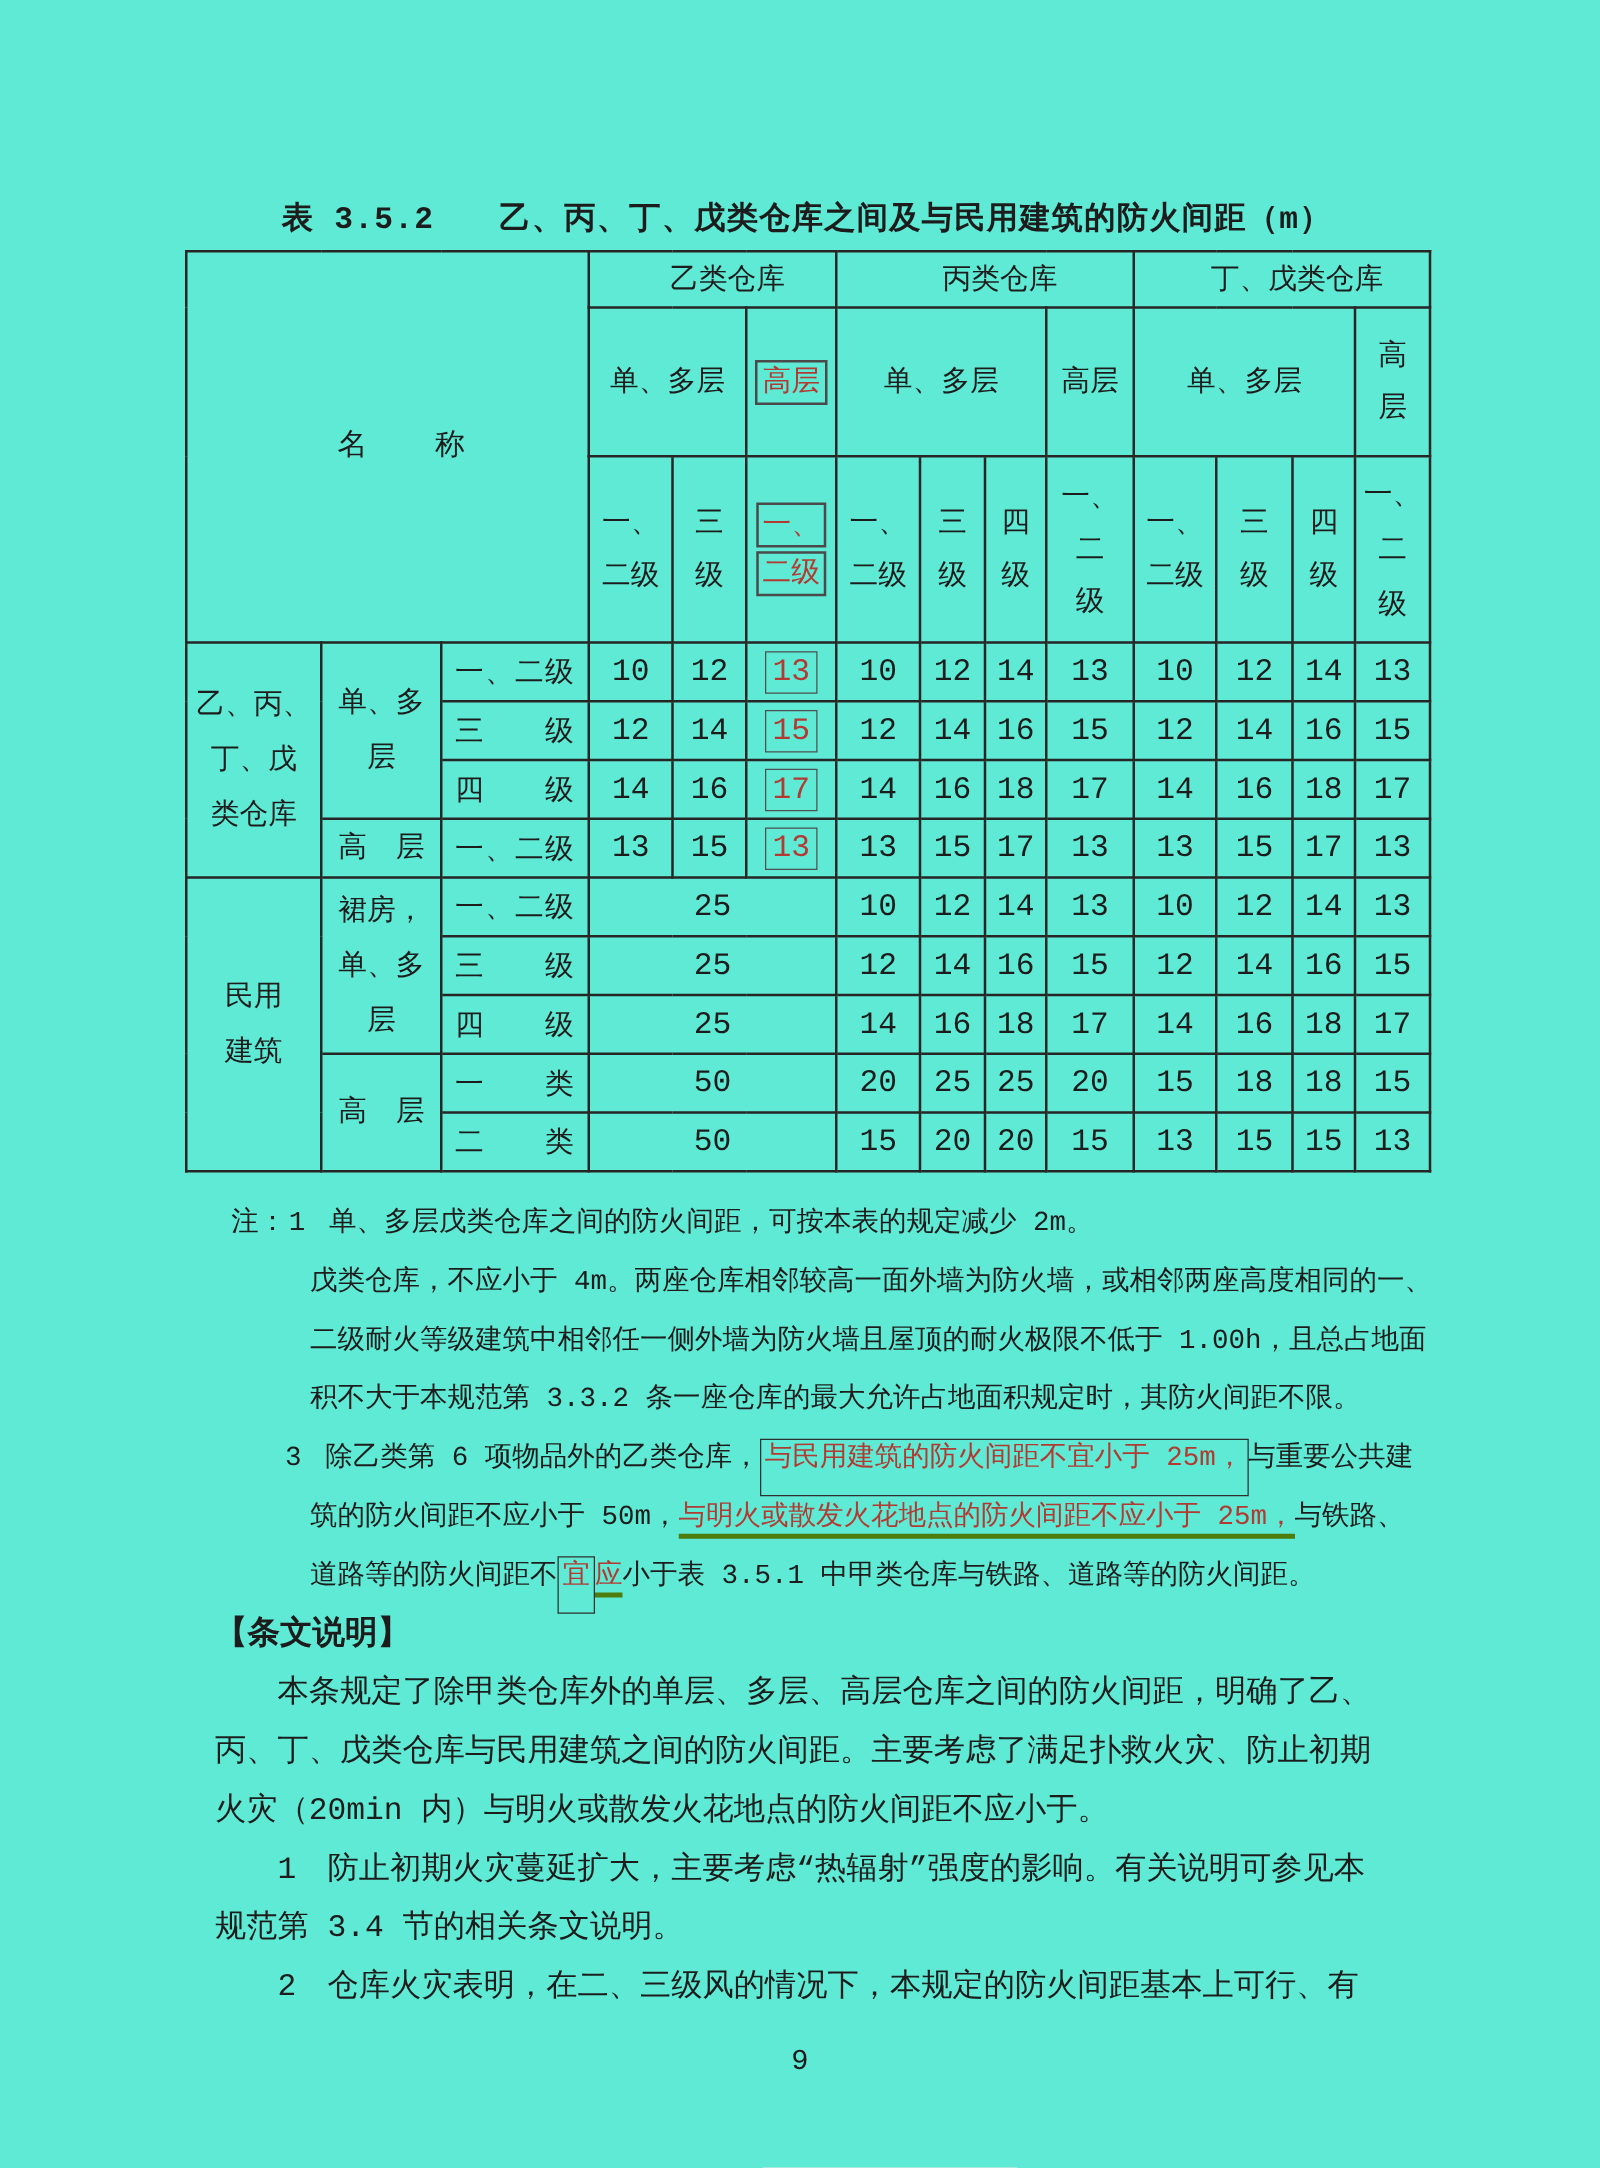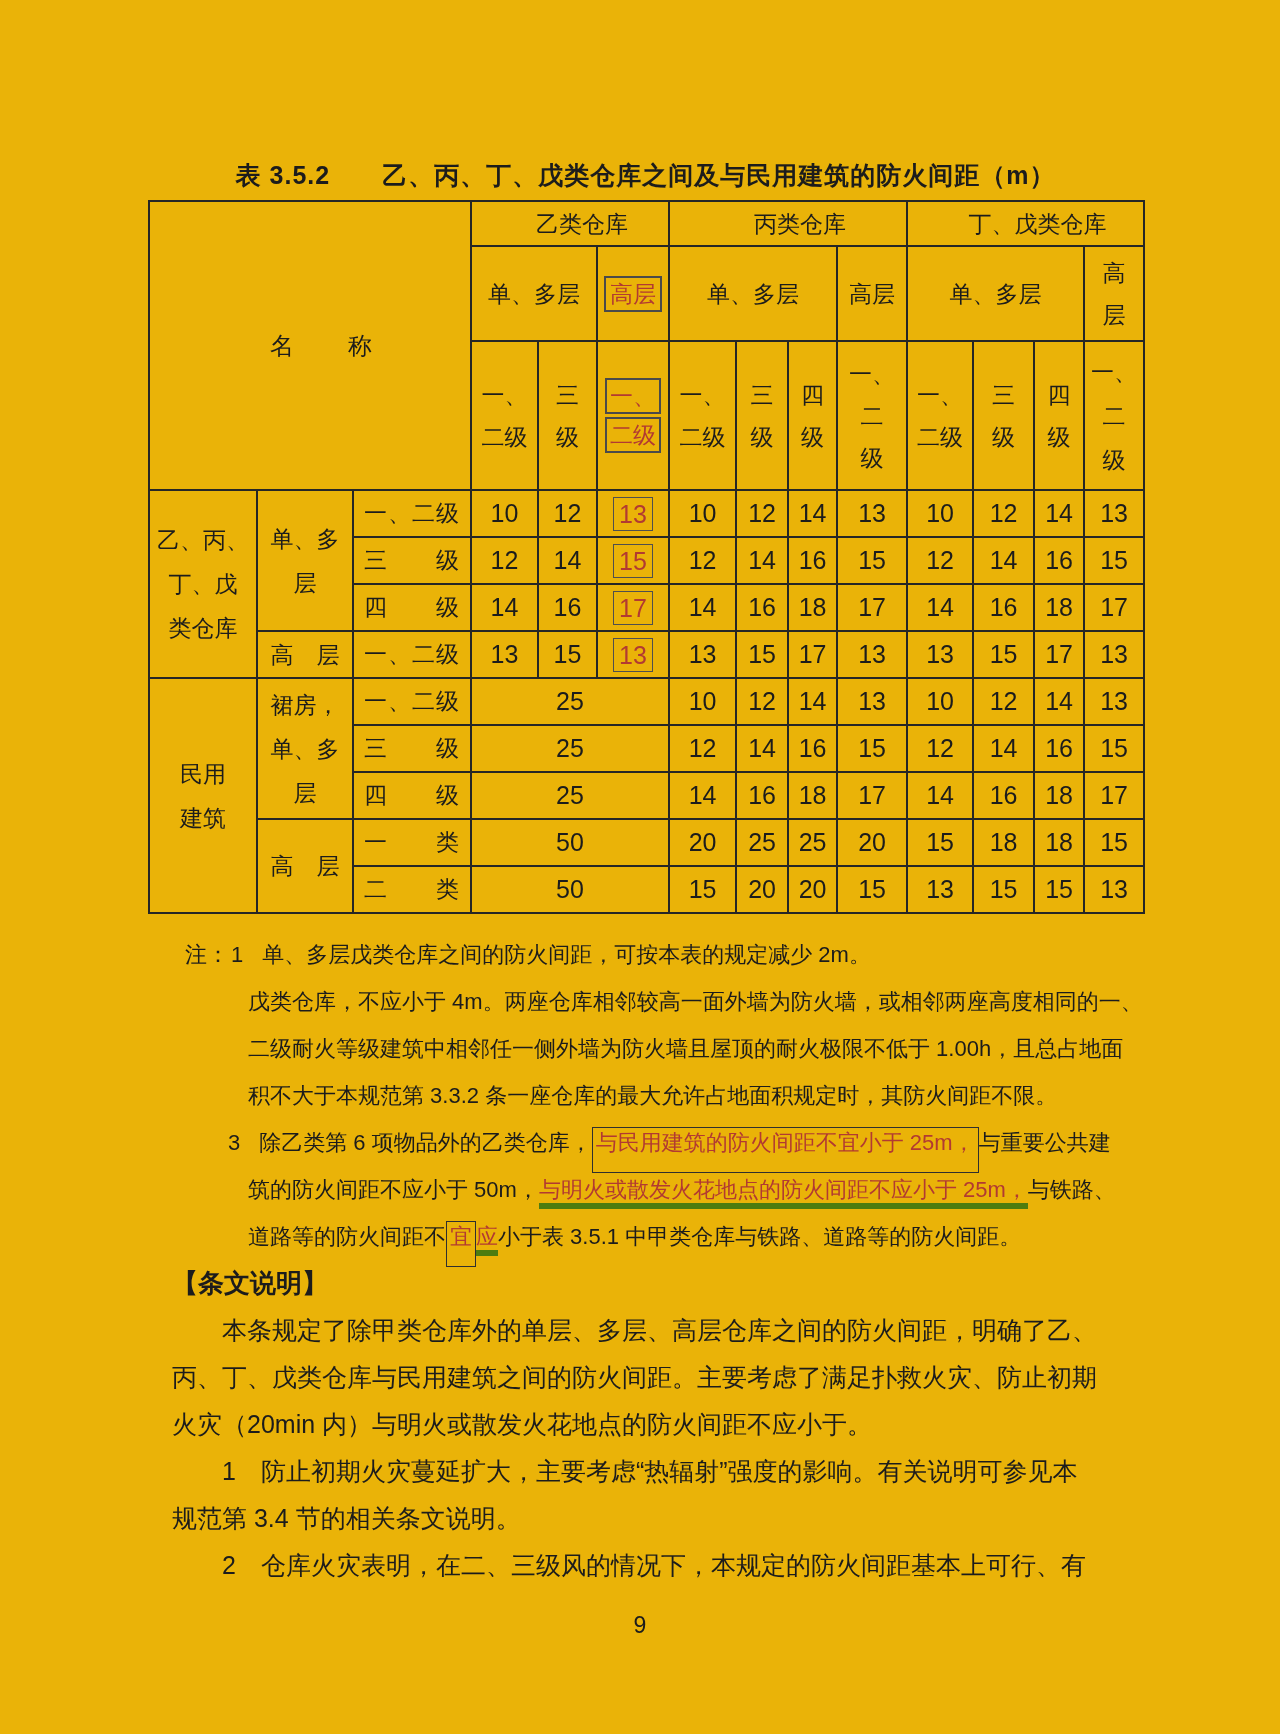--- a/index.html
+++ b/index.html
@@ -1,37 +1,37 @@
 <!DOCTYPE html>
 <html><head>
 <meta charset="utf-8">
 <style>
   html,body{margin:0;padding:0;background:#e8e8e8;}
   .page{
-    width:1280px;height:1734px;background:#eab308;overflow:hidden;
+    width:1280px;height:1734px;background:#5eead4;overflow:hidden;
     position:relative;box-sizing:border-box;
-    font-family:Liberation Sans, sans-serif;color:#1c1c1c;
+    font-family:Liberation Mono, monospace;color:#1c1c1c;
   }
   
   .tbl-title{
     width:995px;margin:160px 0 9px 148px;text-align:center;
     font-size:25px;font-weight:bold;line-height:31px;letter-spacing:1px;
   }
   
   table.fire{
     border-collapse:collapse;table-layout:fixed;
     margin-left:148px;width:995px;
   }
   table.fire th,table.fire td{
     border:2px solid #262626;text-align:center;vertical-align:middle;
     padding:0;font-weight:normal;overflow:hidden;
   }
   table.fire th{font-size:23px;white-space:pre-line;line-height:42px;}
   tr.hA{height:45px;} tr.hA th{line-height:28px;padding-left:24px;}
-  tr.hB{height:95px;}
+  tr.hB{height:119px;}
   tr.hC{height:149px;}
   tr.dr{height:47px;}
   td.glabel{font-size:23px;white-space:pre-line;line-height:44px;}
   td.rlabel{font-size:23px;letter-spacing:1px;}
   td.val{font-size:25px;}
   .hbox{
     display:inline-block;border:2px solid #4a4a4a;color:#b23a32;
     padding:0 4px;line-height:32px;
   }
   .hbox2{
@@ -43,21 +43,21 @@
     padding:0 5px;line-height:32px;
   }
   
   .notes{margin:17px 140px 0 185px;font-size:22px;}
   .tline{line-height:47px;height:47px;white-space:nowrap;}
   .nnum{display:inline-block;margin-right:19px;}
   .nprefix{display:inline-block;margin-right:2px;}
   .note-first{padding-left:43px;}
   .note-cont{padding-left:63px;}
   .seg-box{color:#b23a32;border:1.5px solid #2f2f2f;padding:2px 3px 17px 3px;}
-  .seg-ul{color:#b23a32;border-bottom:6px solid #4d7c0f;padding-bottom:1px;}
+  .seg-ul{color:#b23a32;border-bottom:4px solid #4d7c0f;padding-bottom:1px;}
   .body-text{margin:0 160px 0 172px;font-size:25px;}
   .sec-heading{font-size:26px;font-weight:bold;line-height:47px;height:47px;}
   .ind2{padding-left:50px;}
   .ind0{padding-left:0;}
   .page-num{margin-top:23px;text-align:center;font-size:23px;line-height:26px;}
 </style>
 </head>
 <body>
 
 <div class="page">

